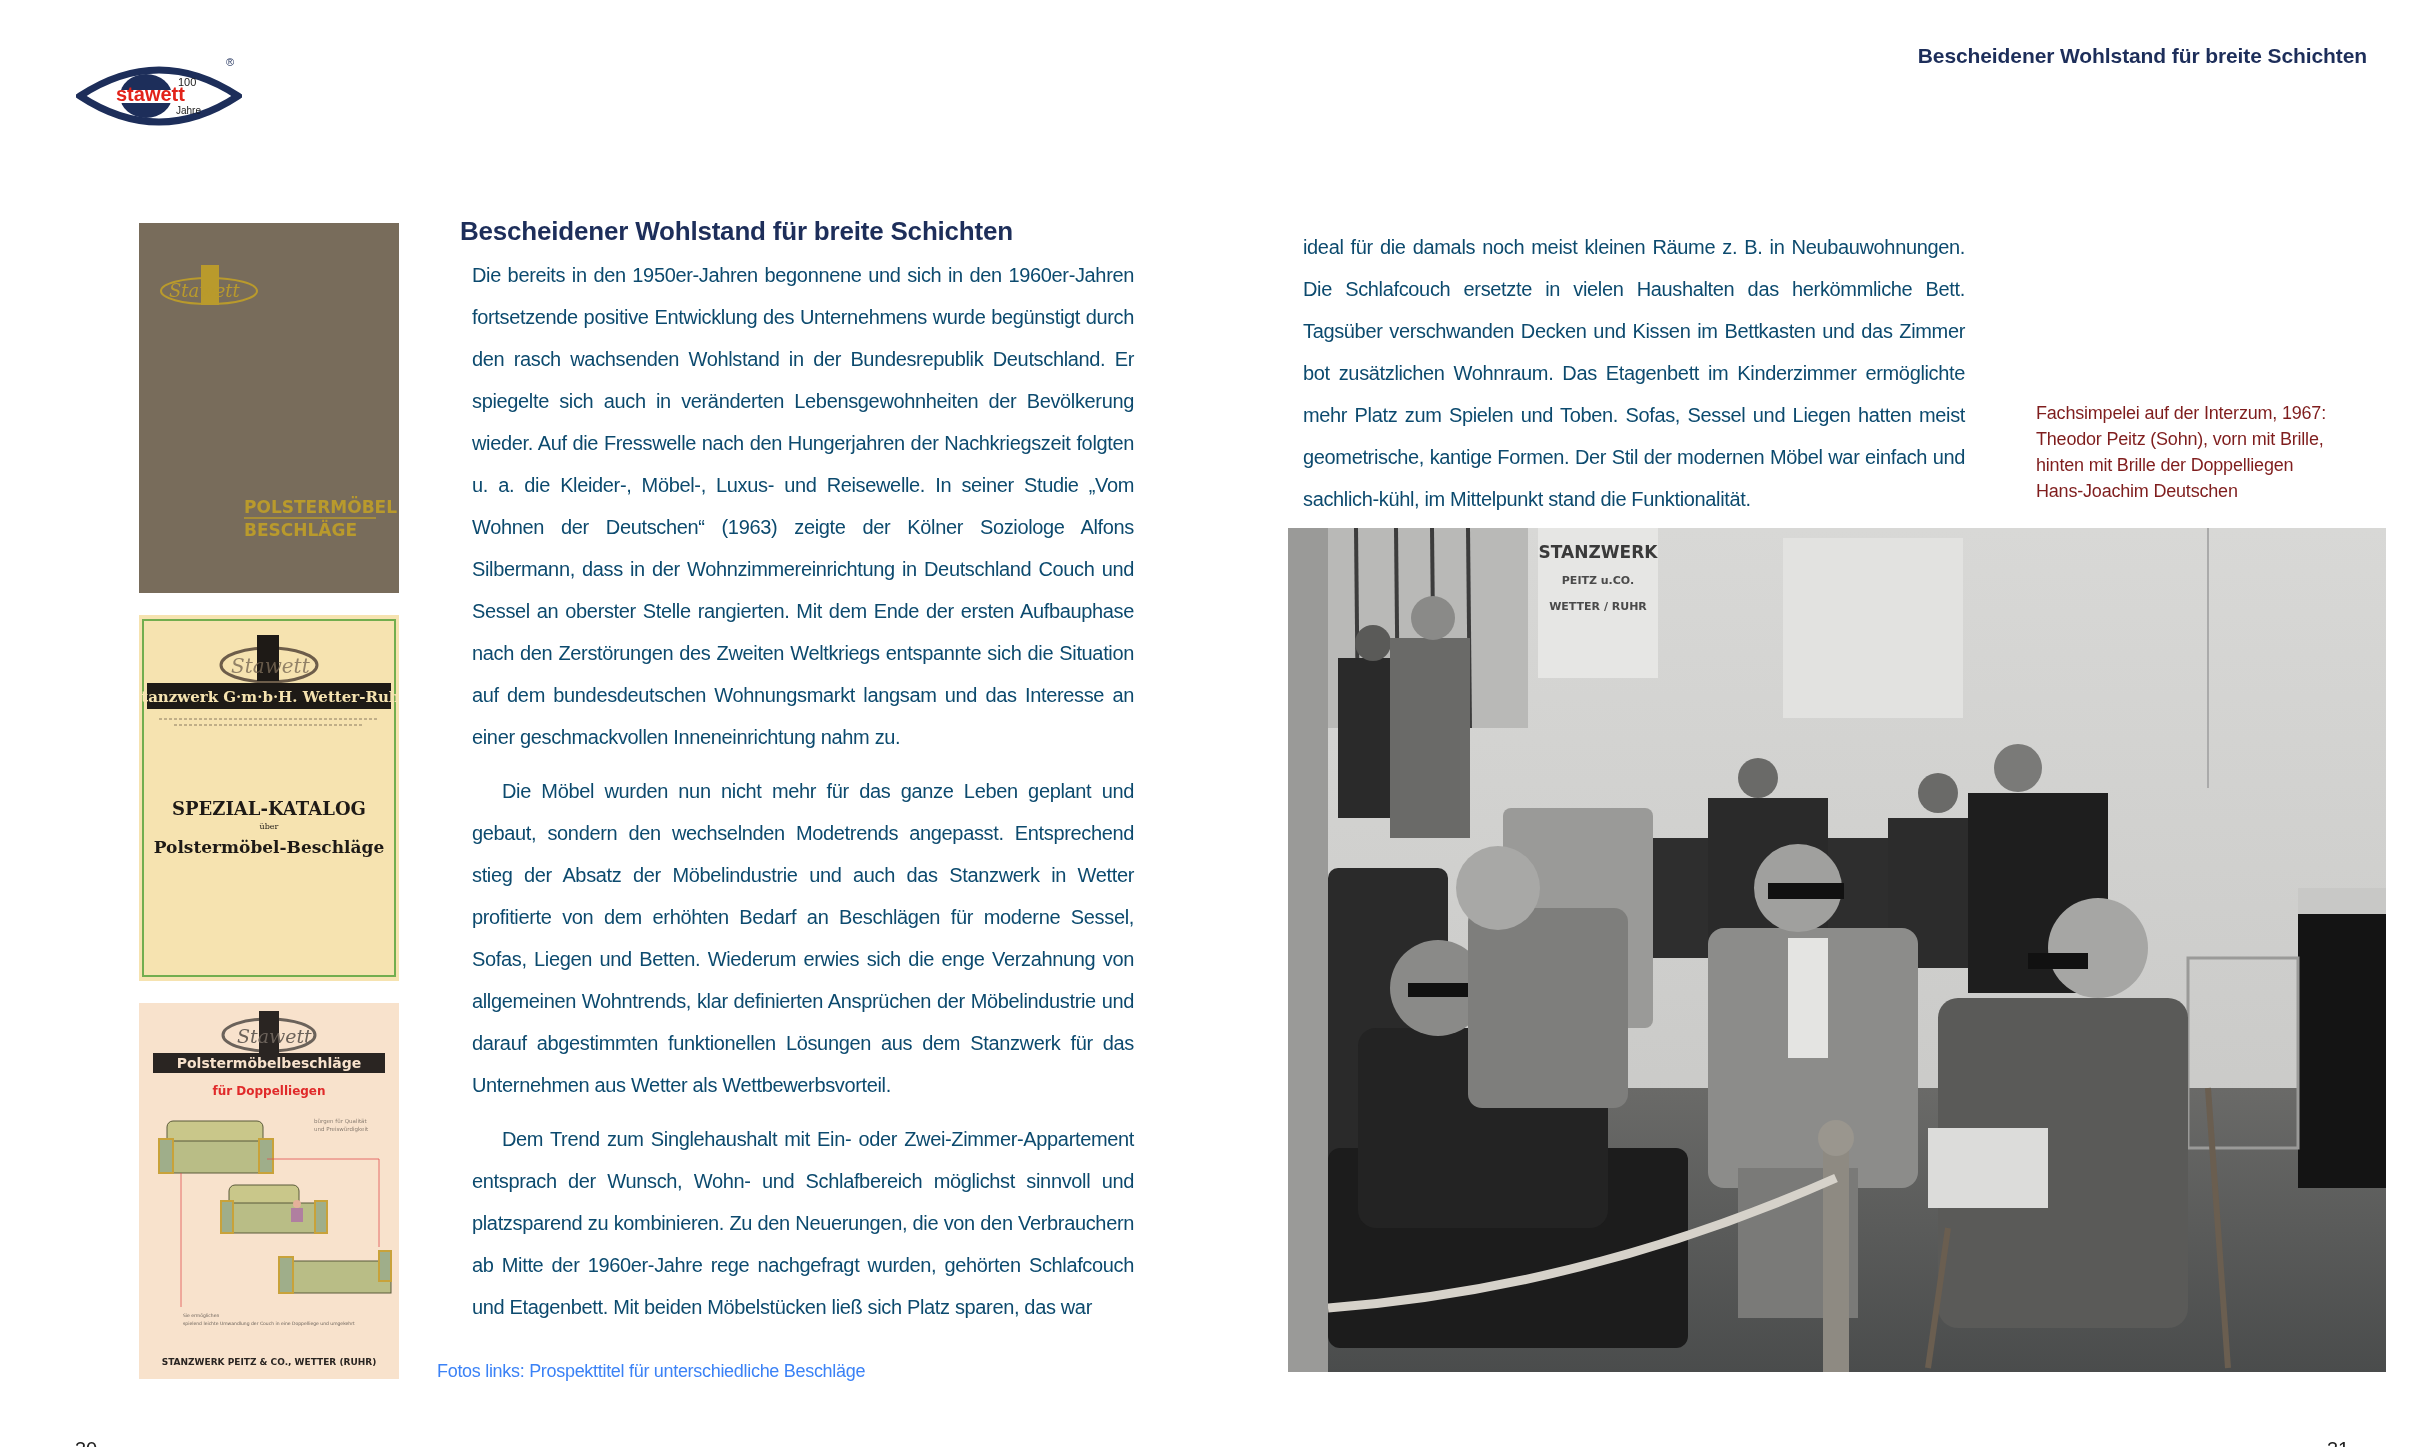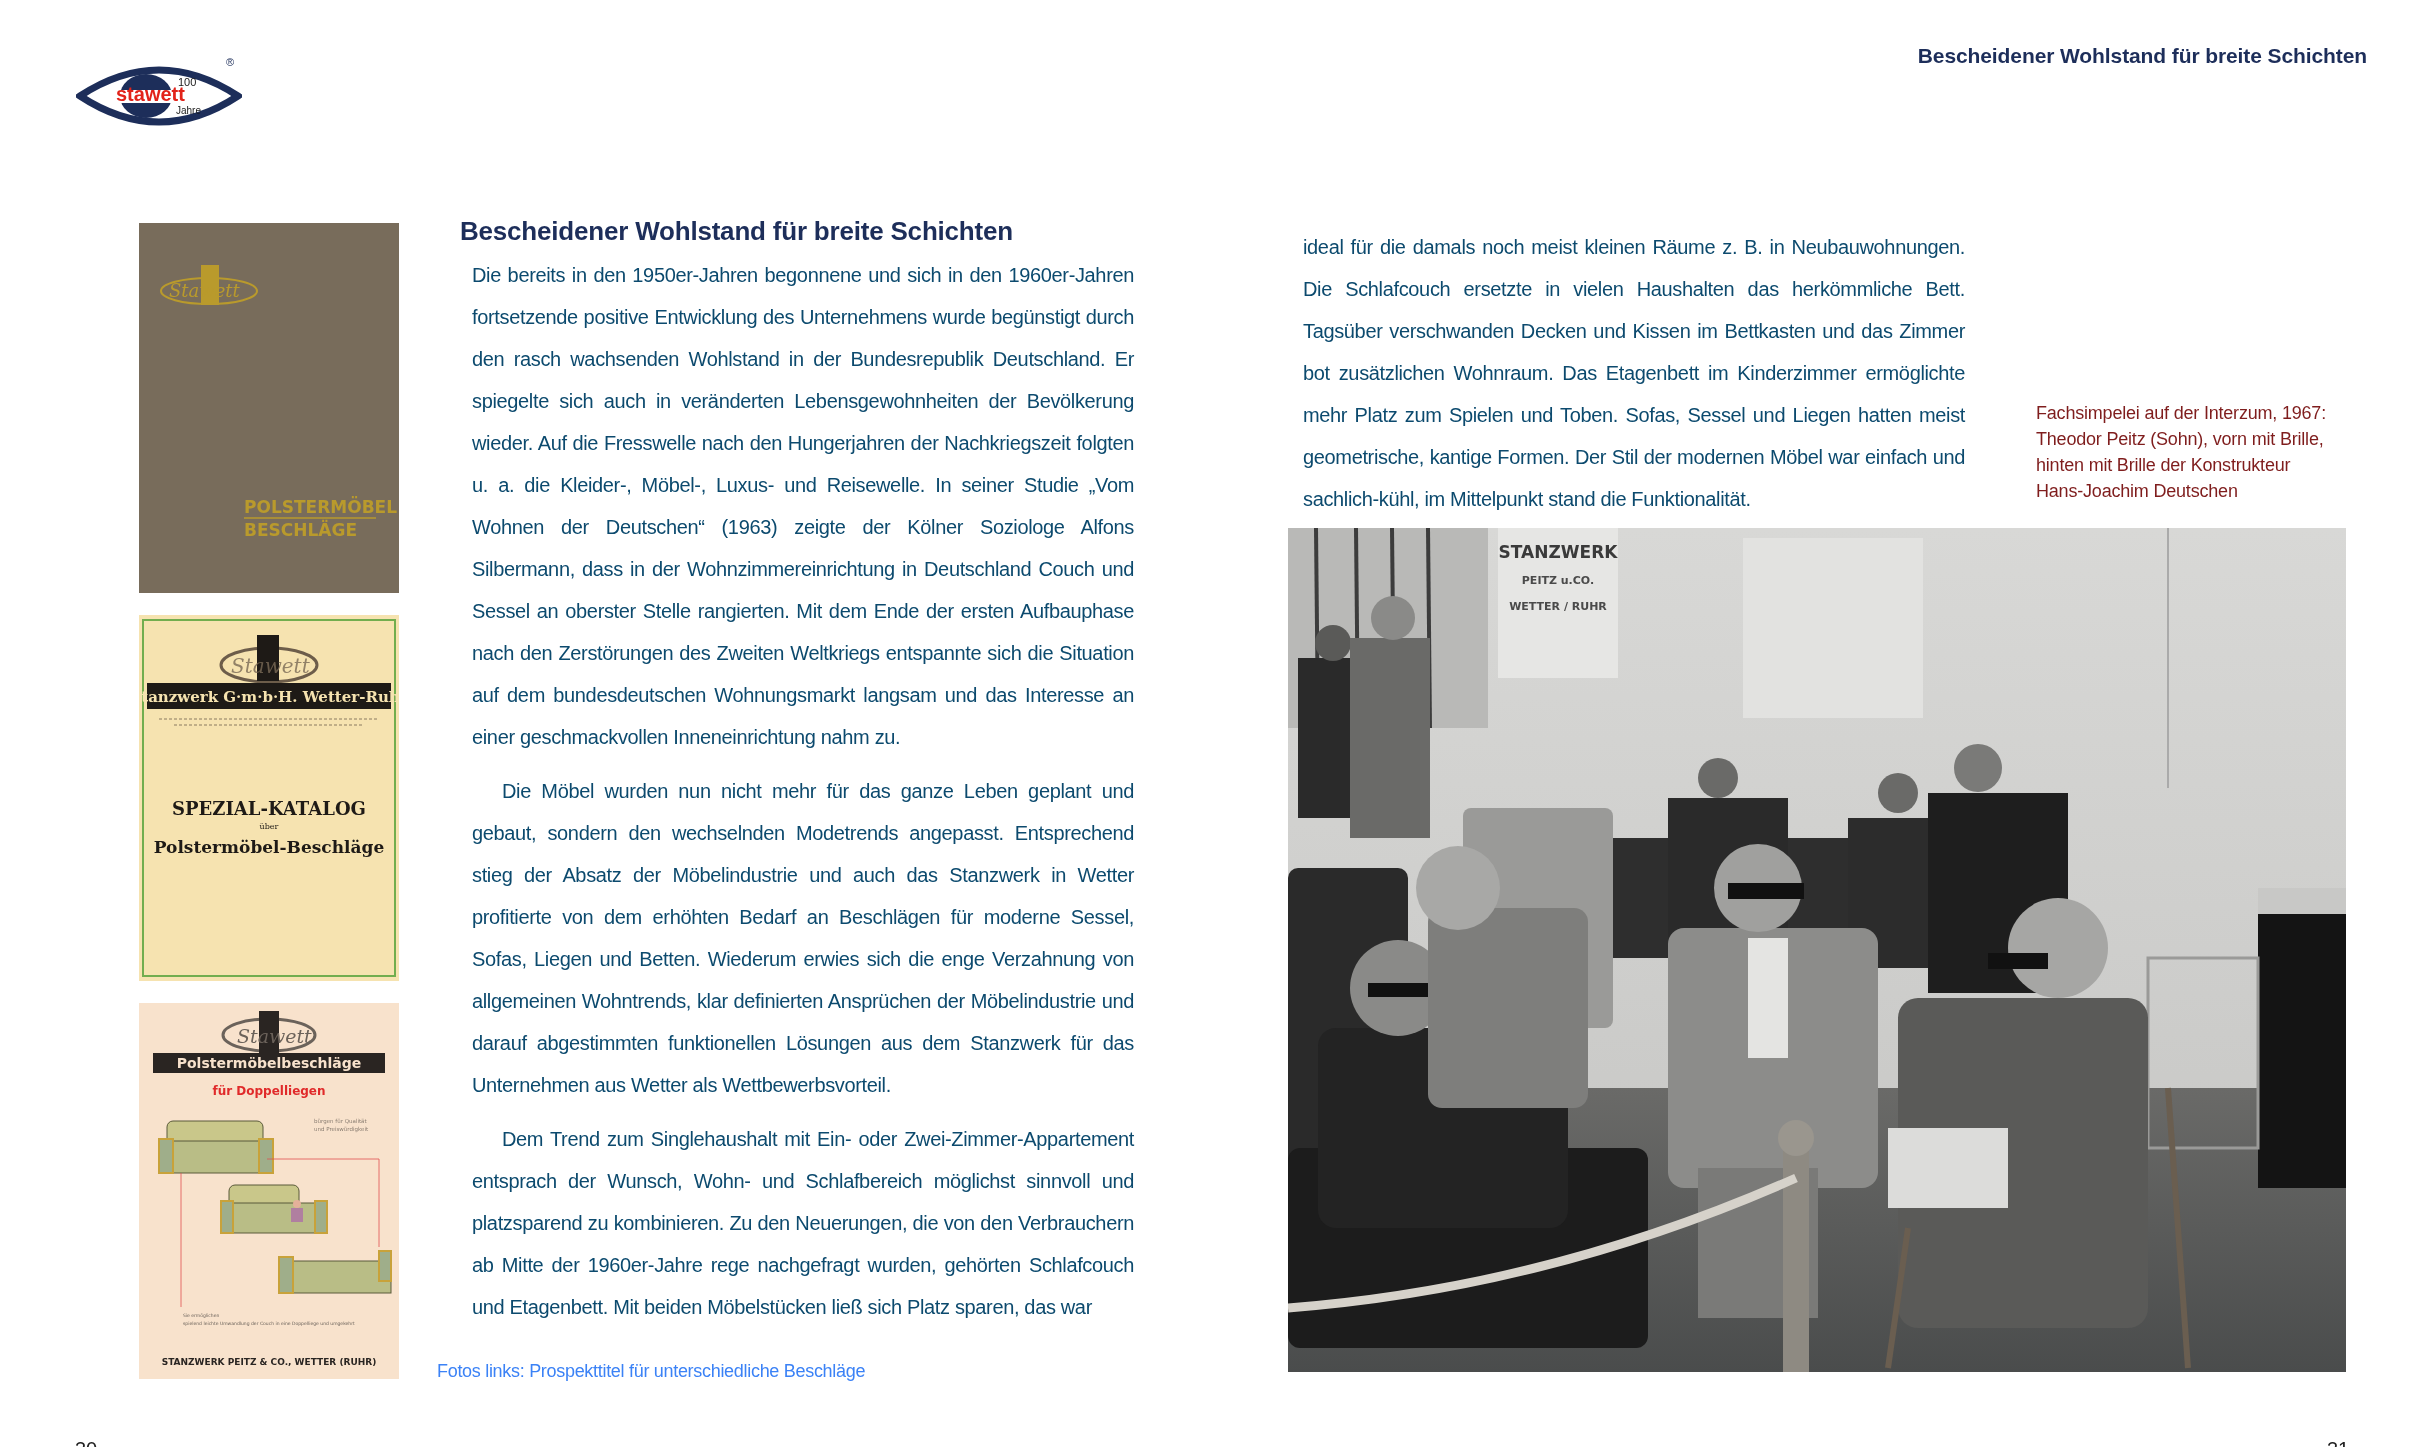--- a/index.html
+++ b/index.html
@@ -34,21 +34,21 @@
 
   
   .col-right { position: absolute; left: 1291px; top: 214px; width: 686px; }
 
   .caption-right { position: absolute; left: 2036px; top: 400px; width: 320px;
                    font-size: 18px; line-height: 26px; color: #7f1d1d; letter-spacing: -0.2px; }
   .caption-right div { white-space: nowrap; }
 
   
   .photo { position: absolute; left: 1288px; top: 528px; width: 1058px; height: 844px;
-           background: #9a9a98; overflow: hidden; }
+           background: #9a9a98; overflow: hidden; padding-left: 40px; }
   .photo svg { width: 100%; height: 100%; display: block; }
 
   .page-num { position: absolute; top: 1390px; font-size: 20px; color: #222; margin-top: 48px; }
   .page-num.left { left: 75px; }
   .page-num.right { left: 2327px; }
 </style>
 </head>
 <body>
 
 <div class="logo">
@@ -148,21 +148,21 @@
 
 <div class="col-right">
   <div class="body-text">
     <p>ideal für die damals noch meist kleinen Räume z. B. in Neubauwohnungen. Die Schlafcouch ersetzte in vielen Haushalten das herkömmliche Bett. Tagsüber verschwanden Decken und Kissen im Bettkasten und das Zimmer bot zusätzlichen Wohnraum. Das Etagenbett im Kinderzimmer ermöglichte mehr Platz zum Spielen und Toben. Sofas, Sessel und Liegen hatten meist geometrische, kantige Formen. Der Stil der modernen Möbel war einfach und sachlich-kühl, im Mittelpunkt stand die Funktionalität.</p>
   </div>
 </div>
 
 <div class="caption-right">
   <div>Fachsimpelei auf der Interzum, 1967:</div>
   <div>Theodor Peitz (Sohn), vorn mit Brille,</div>
-  <div>hinten mit Brille der Konstrukteur</div>
+  <div>hinten mit Brille der Doppelliegen</div>
   <div>Hans-Joachim Deutschen</div>
 </div>
 
 <div class="photo">
   <svg viewBox="0 0 1058 844" preserveAspectRatio="none">
     <defs>
       <linearGradient id="wallg" x1="0" y1="0" x2="0" y2="1">
         <stop offset="0" stop-color="#d8d8d6"></stop>
           <stop offset="1" stop-color="#c4c4c2"></stop>
       </linearGradient>

